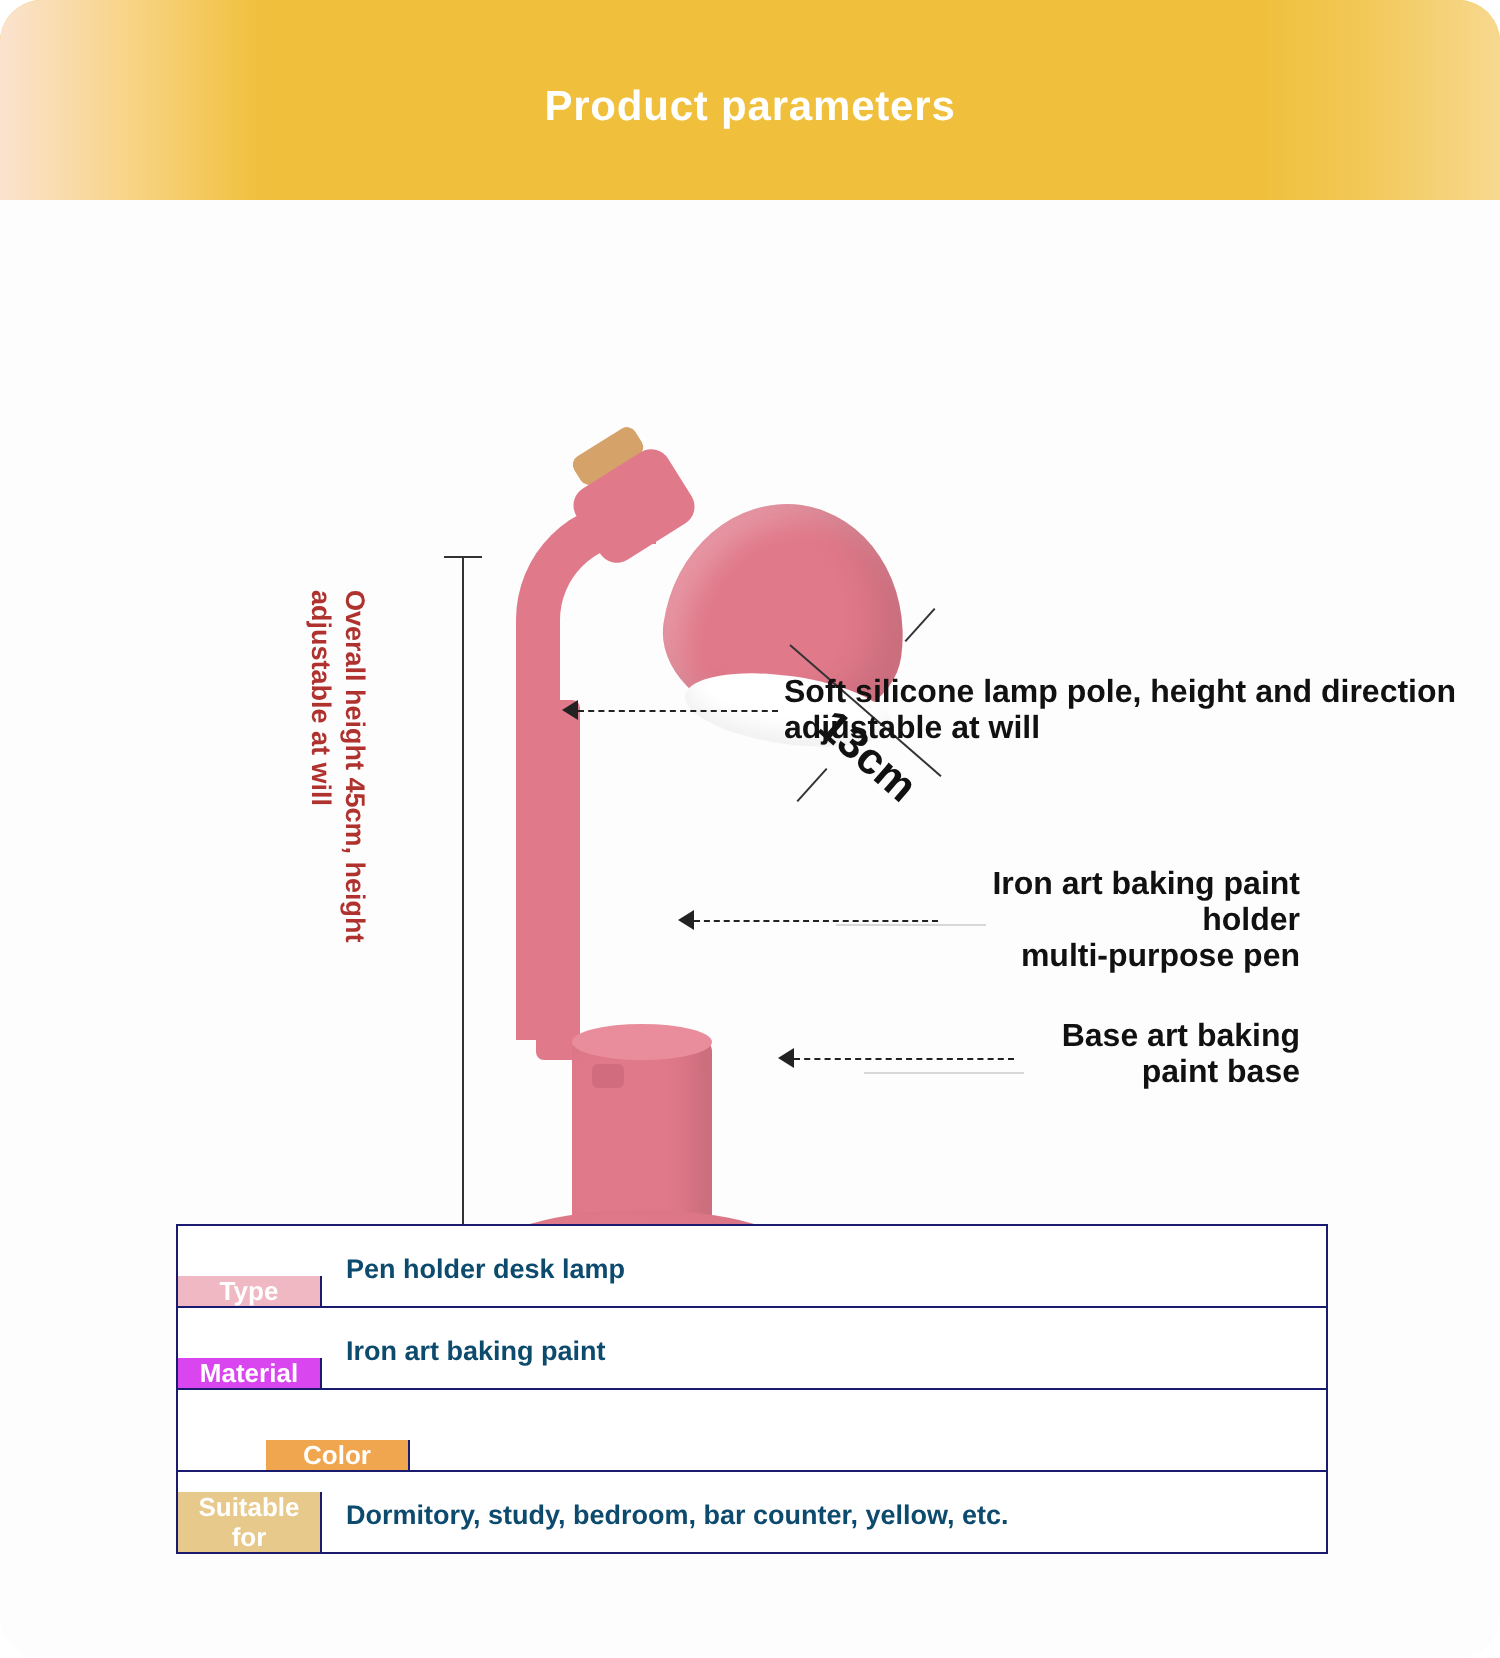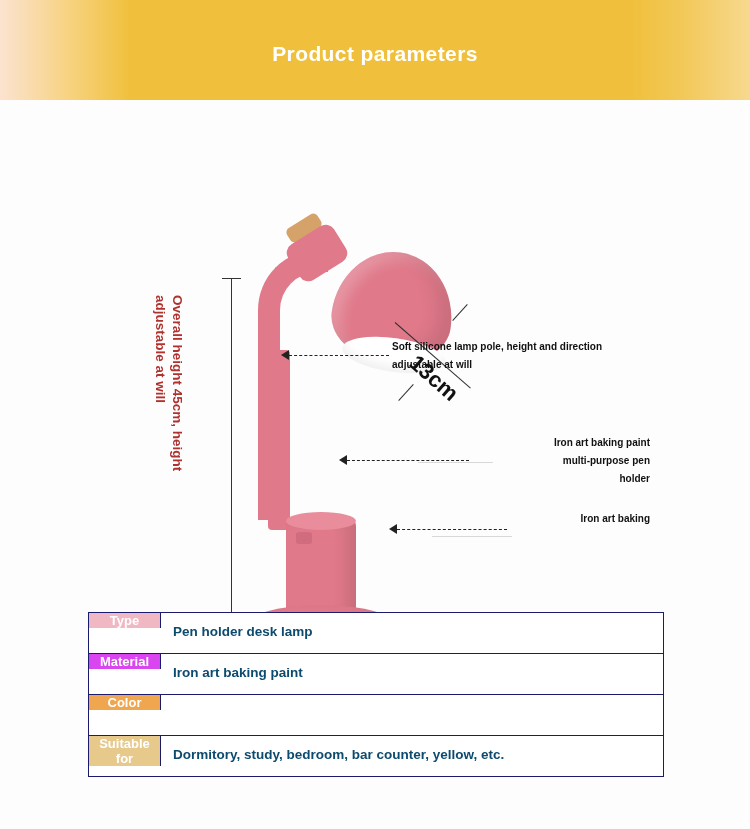--- a/index.html
+++ b/index.html
@@ -13,20 +13,21 @@
     font-family: "Liberation Sans", sans-serif;
     overflow: hidden;
     position: relative;
   }
   .page {
     position: relative;
     width: 750px;
     height: 829px;
     background: #fdfdfd;
     overflow: hidden;
+    border-radius: 21px;
   }
   
   .header-band {
     position: absolute;
     left: 0; top: 0;
     width: 750px;
     height: 100px;
     background: #f0c03c;
   }
   .header-fade-left {
@@ -235,21 +236,21 @@
     position: absolute;
     left: 241px; top: 572px;
     font-size: 14px;
     font-weight: bold;
     color: #111;
     white-space: nowrap;
   }
   
   .callout-text {
     position: absolute;
-    font-size: 10px;
+    font-size: 16px;
     font-weight: bold;
     color: #111;
     line-height: 18px;
   }
   .leader {
     position: absolute;
     height: 0;
     border-top: 1px dashed #222;
   }
   .arrow-left {
@@ -270,21 +271,21 @@
     left: 88px; top: 612px;
     width: 576px;
     border: 1px solid #1a1a6e;
     background: #ffffff;
     box-sizing: border-box;
   }
   .trow {
     display: flex;
     border-bottom: 1px solid #1a1a6e;
     min-height: 40px;
-    align-items: flex-start;
+    align-items: flex-end;
   }
   .trow:last-child { border-bottom: none; }
   .tkey {
     width: 72px;
     flex: 0 0 72px;
     position: relative;
     display: flex;
     align-items: center;
     justify-content: center;
     border-right: 1px solid #1a1a6e;
@@ -294,21 +295,21 @@
     font-size: 13px;
     font-weight: bold;
     color: #ffffff;
     text-align: center;
     line-height: 15px;
     position: relative;
     z-index: 2;
   }
   .tkey.k-type { background: #f0b8c3; }
   .tkey.k-material { background: #d946ef; }
-  .tkey.k-color { background: #f0a64e; }
+  .tkey.k-color { background: #f0a64e; margin-left: 44px; }
   .tkey.k-suitable { background: #e7c98c; }
   .tval {
     flex: 1;
     display: flex;
     align-items: center;
     padding: 9px 12px;
     font-size: 13.5px;
     font-weight: bold;
     color: #0c4a6e;
     line-height: 19px;
@@ -363,29 +364,30 @@
     <div class="callout-text" style="left:392px; top:238px; width:345px;">
       <div>Soft silicone lamp pole, height and direction</div>
       <div>adjustable at will</div>
     </div>
 
     <div class="arrow-left" style="left:339px; top:355px;"></div>
     <div class="leader" style="left:347px; top:360px; width:122px;"></div>
     <div class="hair" style="left:418px; top:362px; width:75px;"></div>
     <div class="callout-text" style="left:470px; top:334px; width:180px; text-align:right;">
       <div>Iron art baking paint</div>
+      <div>holder</div>
       <div>multi-purpose pen</div>
-      <div>holder</div>
     </div>
 
     <div class="arrow-left" style="left:389px; top:424px;"></div>
     <div class="leader" style="left:397px; top:429px; width:110px;"></div>
     <div class="hair" style="left:432px; top:436px; width:80px;"></div>
     <div class="callout-text" style="left:470px; top:410px; width:180px; text-align:right;">
-      <div>Iron art baking</div>
+      <div>Base art baking</div>
+      <div>paint base</div>
     </div>
   </div>
 
   <div class="table-wrap">
 
     <div class="trow">
       <div class="tkey k-type">
         <span class="tkey-label">Type</span>
       </div>
       <div class="tval">Pen holder desk lamp</div>

